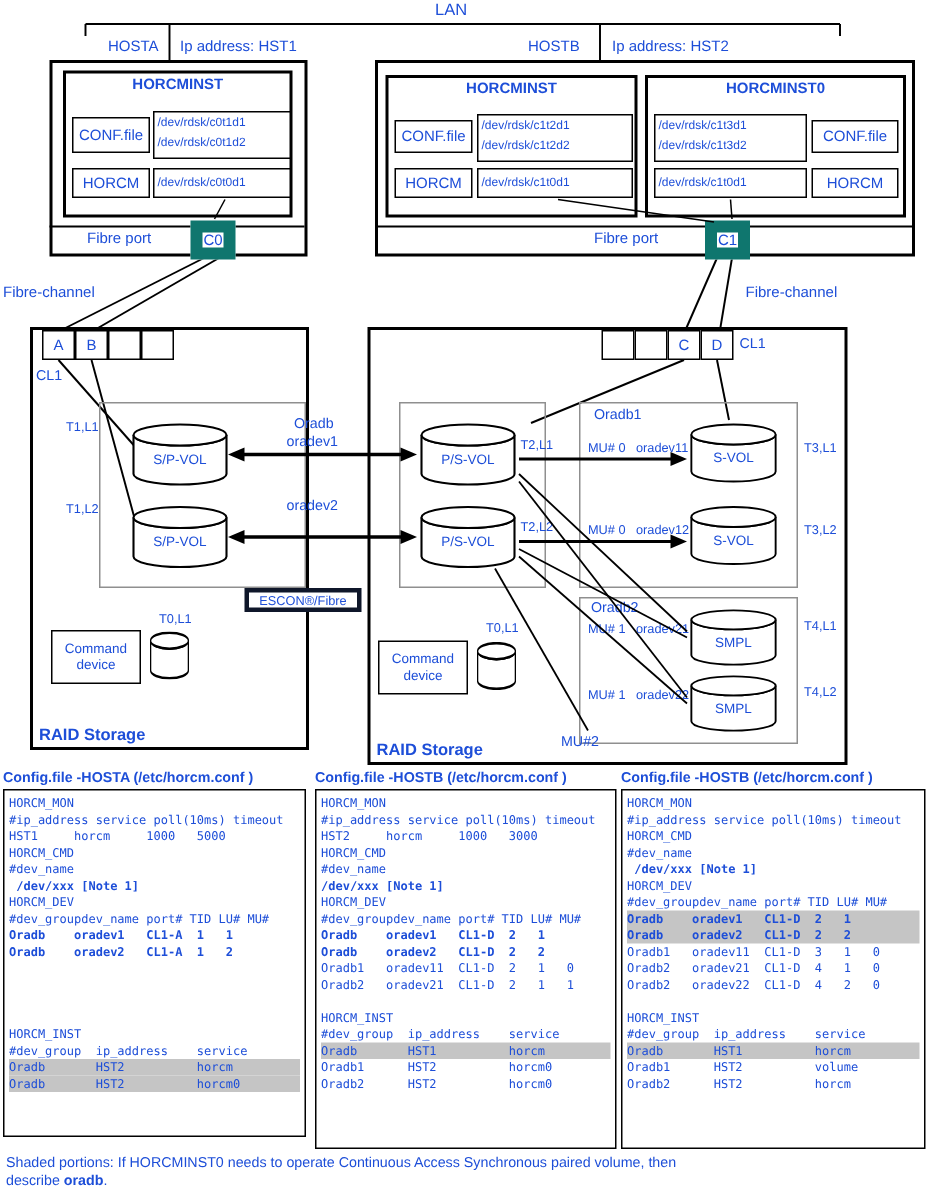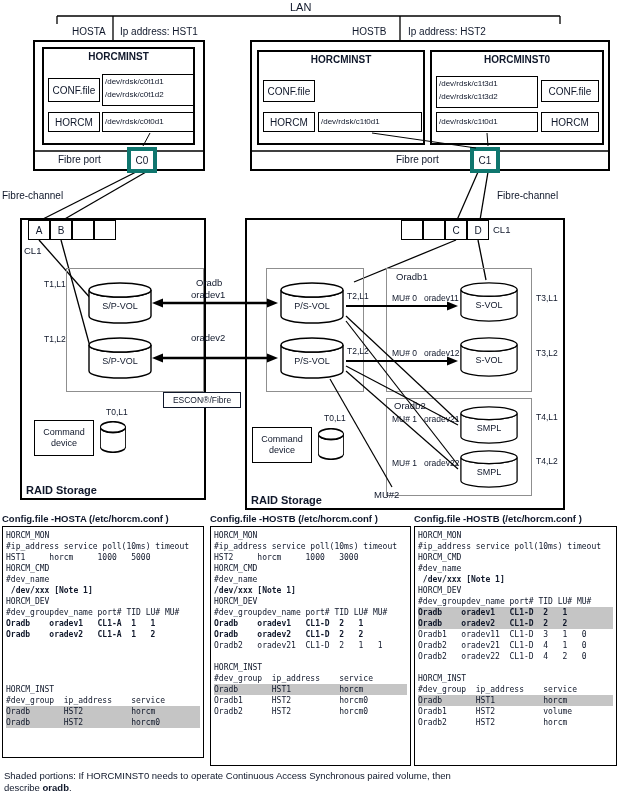--- a/index.html
+++ b/index.html
@@ -1,36 +1,36 @@
 <!DOCTYPE html>
 <html><head>
 <meta charset="utf-8">
 <style>
 *{margin:0;padding:0;box-sizing:border-box}
 body{background:#fff}
-#screen{position:relative;width:619px;height:795px;background:#fff;color:#0f172a;font-family:"Liberation Sans",sans-serif;overflow:hidden}
+#screen{position:relative;width:619px;height:795px;background:#fff;color:#1d4ed8;font-family:"Liberation Sans",sans-serif;overflow:hidden}
 .bigbox{position:absolute;border:2px solid #000;background:#fff;z-index:1}
 .svg-under{position:absolute;left:0;top:0;z-index:5;pointer-events:none}
 .svg-over{position:absolute;left:0;top:0;z-index:30;pointer-events:none}
 .instbox{position:absolute;border:2.5px solid #000;background:#fff;z-index:10}
 .inst-title{font-weight:bold;font-size:10px;text-align:center;padding-top:2px}
 .sbox{position:absolute;border:1.3px solid #000;background:#fff;z-index:12;display:flex;align-items:center;justify-content:center;font-size:10px}
 .dbox{position:absolute;border:1px solid #000;background:#fff;z-index:12;font-size:8px;line-height:1.6;padding:1px 2px;white-space:nowrap}
-.portsm{position:absolute;width:30px;height:26px;border:4px solid #0f766e;background:#fff;z-index:15;display:flex;align-items:center;justify-content:center;font-size:10px}
+.portsm{position:absolute;width:30px;height:26px;border:8px solid #0f766e;background:#fff;z-index:15;display:flex;align-items:center;justify-content:center;font-size:10px}
 .pbox{position:absolute;width:22px;height:20px;border:1.5px solid #000;background:#fff;z-index:12;display:flex;align-items:center;justify-content:center;font-size:10px}
 .gbox{position:absolute;border:1px solid #8f8f8f;z-index:8}
 .cyl{position:absolute;z-index:12}
 .cyl svg{position:absolute;left:0;top:0;width:100%;height:100%}
 .cyl-label{position:absolute;left:0;right:0;top:57%;transform:translateY(-50%);text-align:center;font-size:9px;z-index:13}
 .lbl{position:absolute;font-size:10px;white-space:nowrap;z-index:20}
 .sm{font-size:8.5px}
 .md{font-size:9.5px}
 .bold{font-weight:bold}
 .cmdbox{position:absolute;border:1.3px solid #000;background:#fff;z-index:12;display:flex;align-items:center;justify-content:center;text-align:center;font-size:9px;line-height:1.25;white-space:pre-line}
-.esc{position:absolute;border:1px solid #0f172a;background:#fff;z-index:25;display:flex;align-items:center;justify-content:center;font-size:8.5px}
+.esc{position:absolute;border:3px solid #0f172a;background:#fff;z-index:25;display:flex;align-items:center;justify-content:center;font-size:8.5px}
 .cfg-title{position:absolute;font-size:9.5px;font-weight:bold;white-space:nowrap;z-index:20}
 .cfg-box{position:absolute;border:1.5px solid #000;background:#fff;padding:3px;z-index:10}
 .cfg-line{font-family:"DejaVu Sans Mono",monospace;font-size:8px;line-height:11px;min-height:11px;white-space:pre}
 .cfg-line.bold{font-weight:bold}
 .cfg-line.shaded{background:#c5c5c5}
 .footer{position:absolute;left:4px;font-size:9.5px;z-index:20;white-space:nowrap}
 </style>
 </head>
 <body>
 
@@ -77,20 +77,24 @@
   </div>
   <div class="sbox" style="left:48px;top:112px;width:52px;height:20px">HORCM</div>
   <div class="dbox" style="left:102px;top:112px;width:92px;height:20px;display:flex;align-items:center">/dev/rdsk/c0t0d1</div>
   <div class="lbl" style="left:58px;top:154px">Fibre port</div>
   <div class="portsm" style="left:127px;top:147px">C0</div>
 
   <div class="instbox" style="left:257px;top:50px;width:168px;height:95px">
     <div class="inst-title">HORCMINST</div>
   </div>
   <div class="sbox" style="left:263px;top:80px;width:52px;height:22px">CONF.file</div>
+  <div class="dbox" style="left:318px;top:76px;width:104px;height:32px">
+    <div>/dev/rdsk/c1t2d1</div>
+    <div>/dev/rdsk/c1t2d2</div>
+  </div>
   <div class="sbox" style="left:263px;top:112px;width:52px;height:20px">HORCM</div>
   <div class="dbox" style="left:318px;top:112px;width:104px;height:20px;display:flex;align-items:center">/dev/rdsk/c1t0d1</div>
 
   <div class="instbox" style="left:430px;top:50px;width:174px;height:95px">
     <div class="inst-title">HORCMINST0</div>
   </div>
   <div class="dbox" style="left:436px;top:76px;width:102px;height:32px">
     <div>/dev/rdsk/c1t3d1</div>
     <div>/dev/rdsk/c1t3d2</div>
   </div>
@@ -309,20 +313,21 @@
   <div class="cfg-line bold">/dev/xxx [Note 1]</div>
 
   <div class="cfg-line">HORCM_DEV</div>
 
   <div class="cfg-line">#dev_groupdev_name port# TID LU# MU#</div>
 
   <div class="cfg-line bold">Oradb    oradev1   CL1-D  2   1</div>
 
   <div class="cfg-line bold">Oradb    oradev2   CL1-D  2   2</div>
 
+  <div class="cfg-line">Oradb1   oradev11  CL1-D  2   1   0</div>
 
 
   <div class="cfg-line">Oradb2   oradev21  CL1-D  2   1   1</div>
 
 
   <div class="cfg-line"></div>
 
   <div class="cfg-line">HORCM_INST</div>
 
   <div class="cfg-line">#dev_group  ip_address    service</div>

